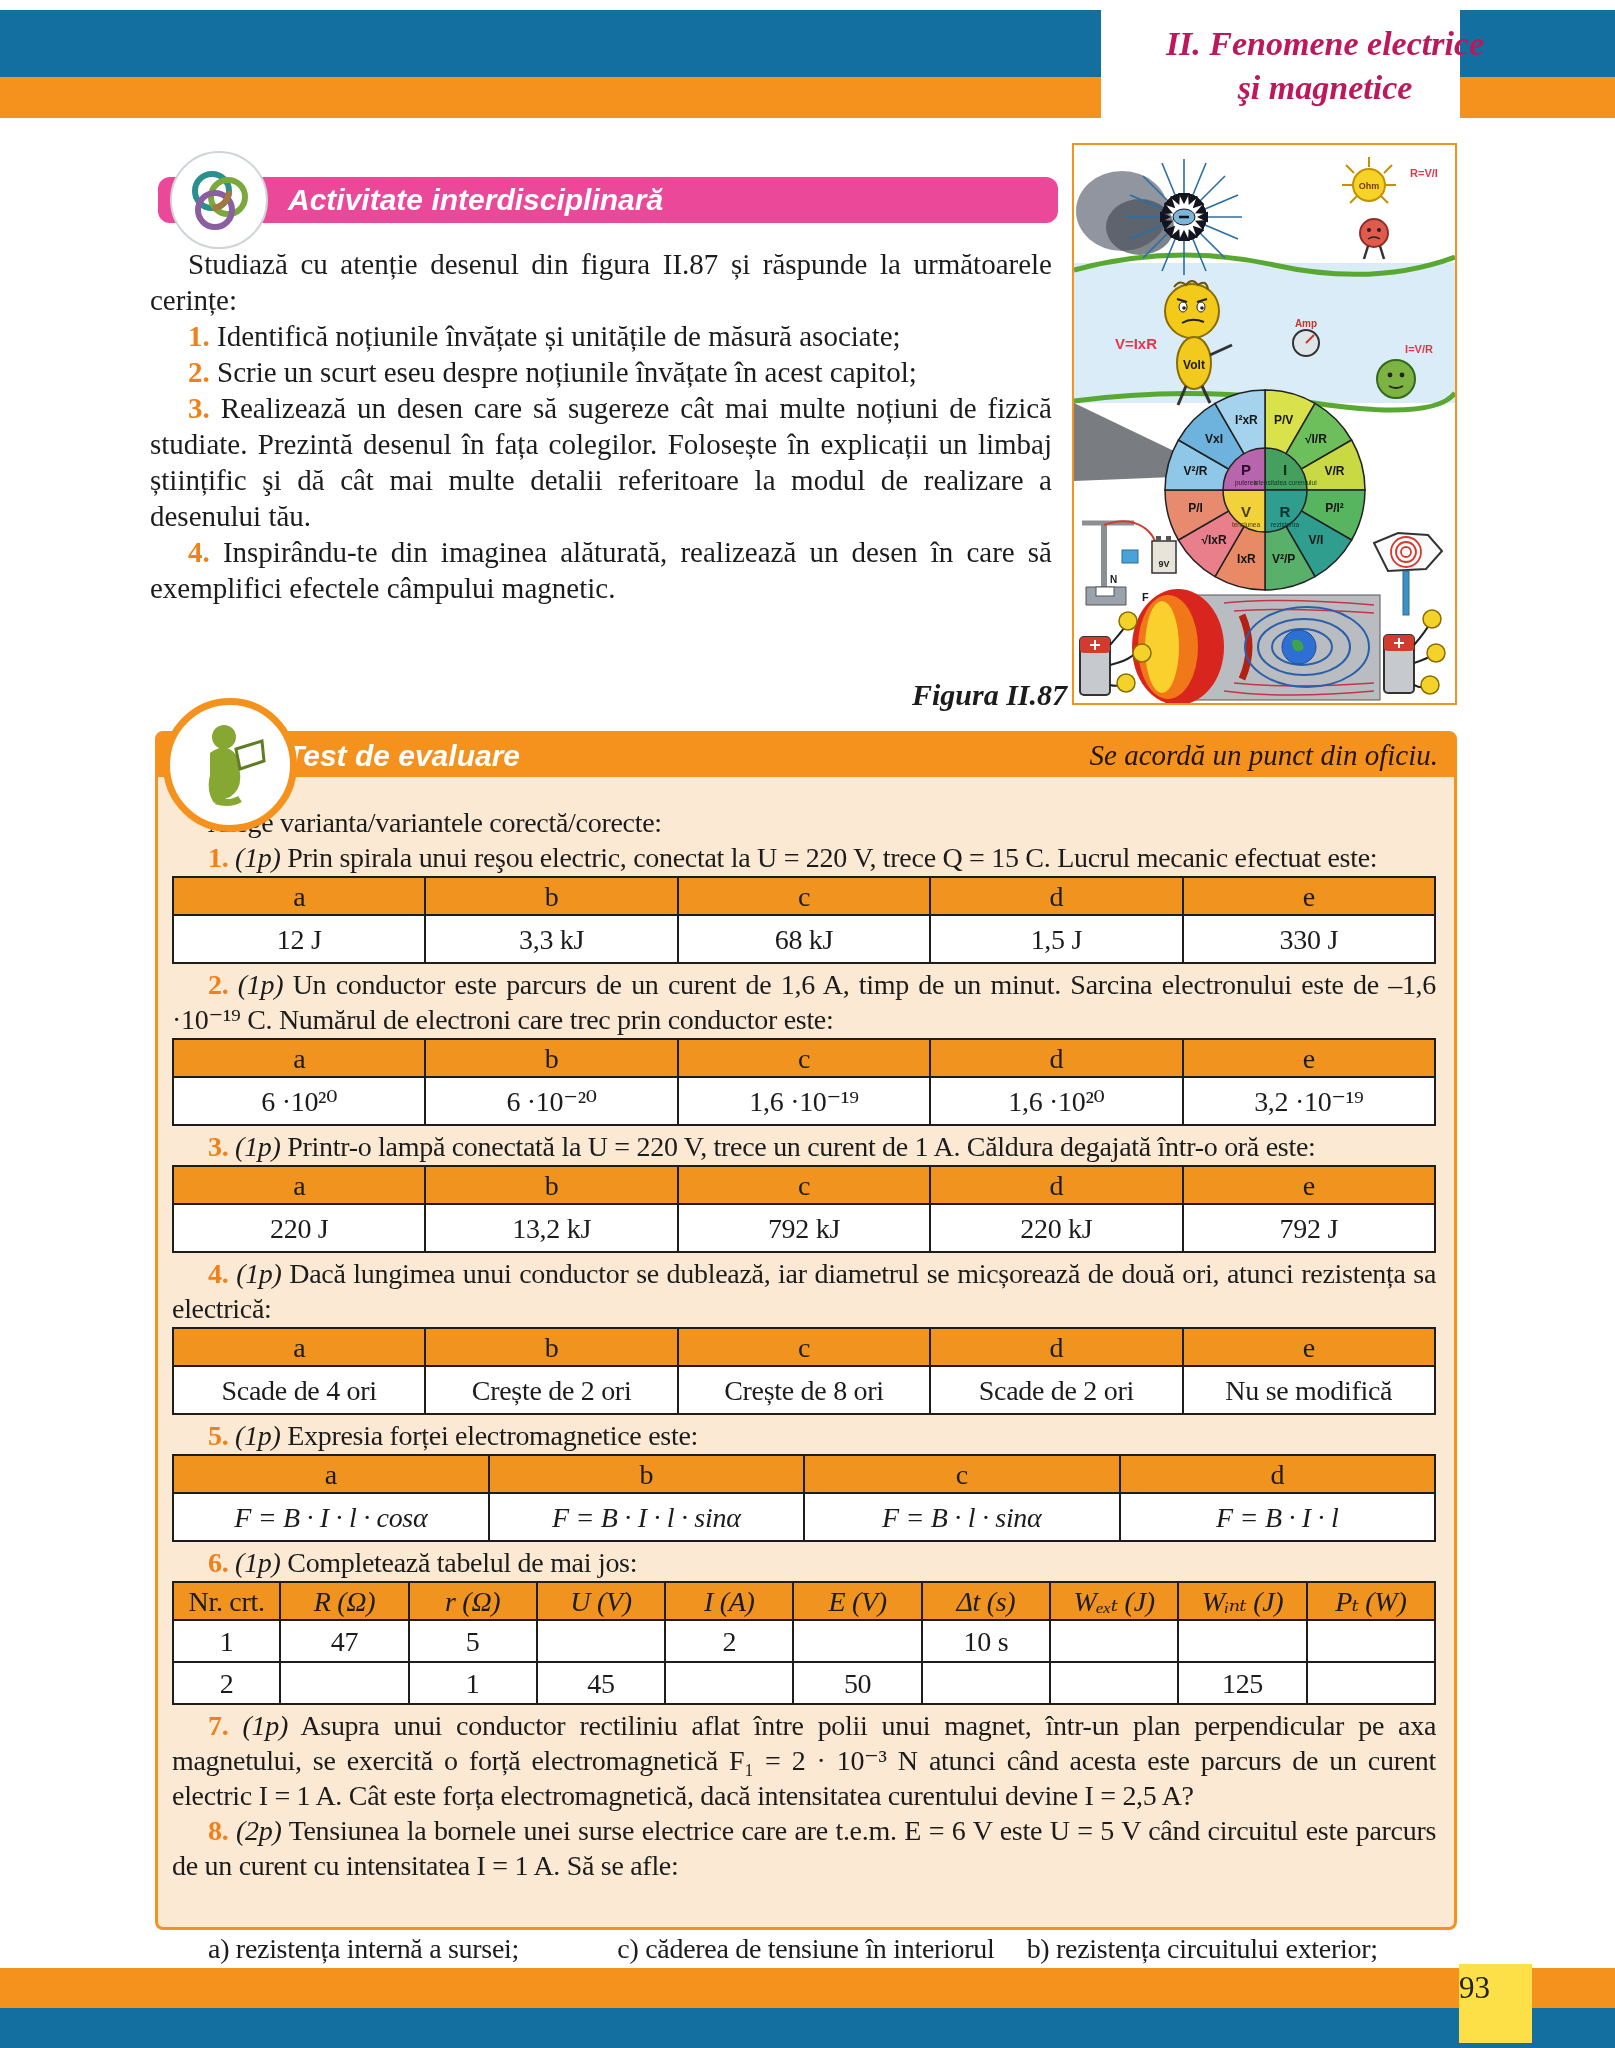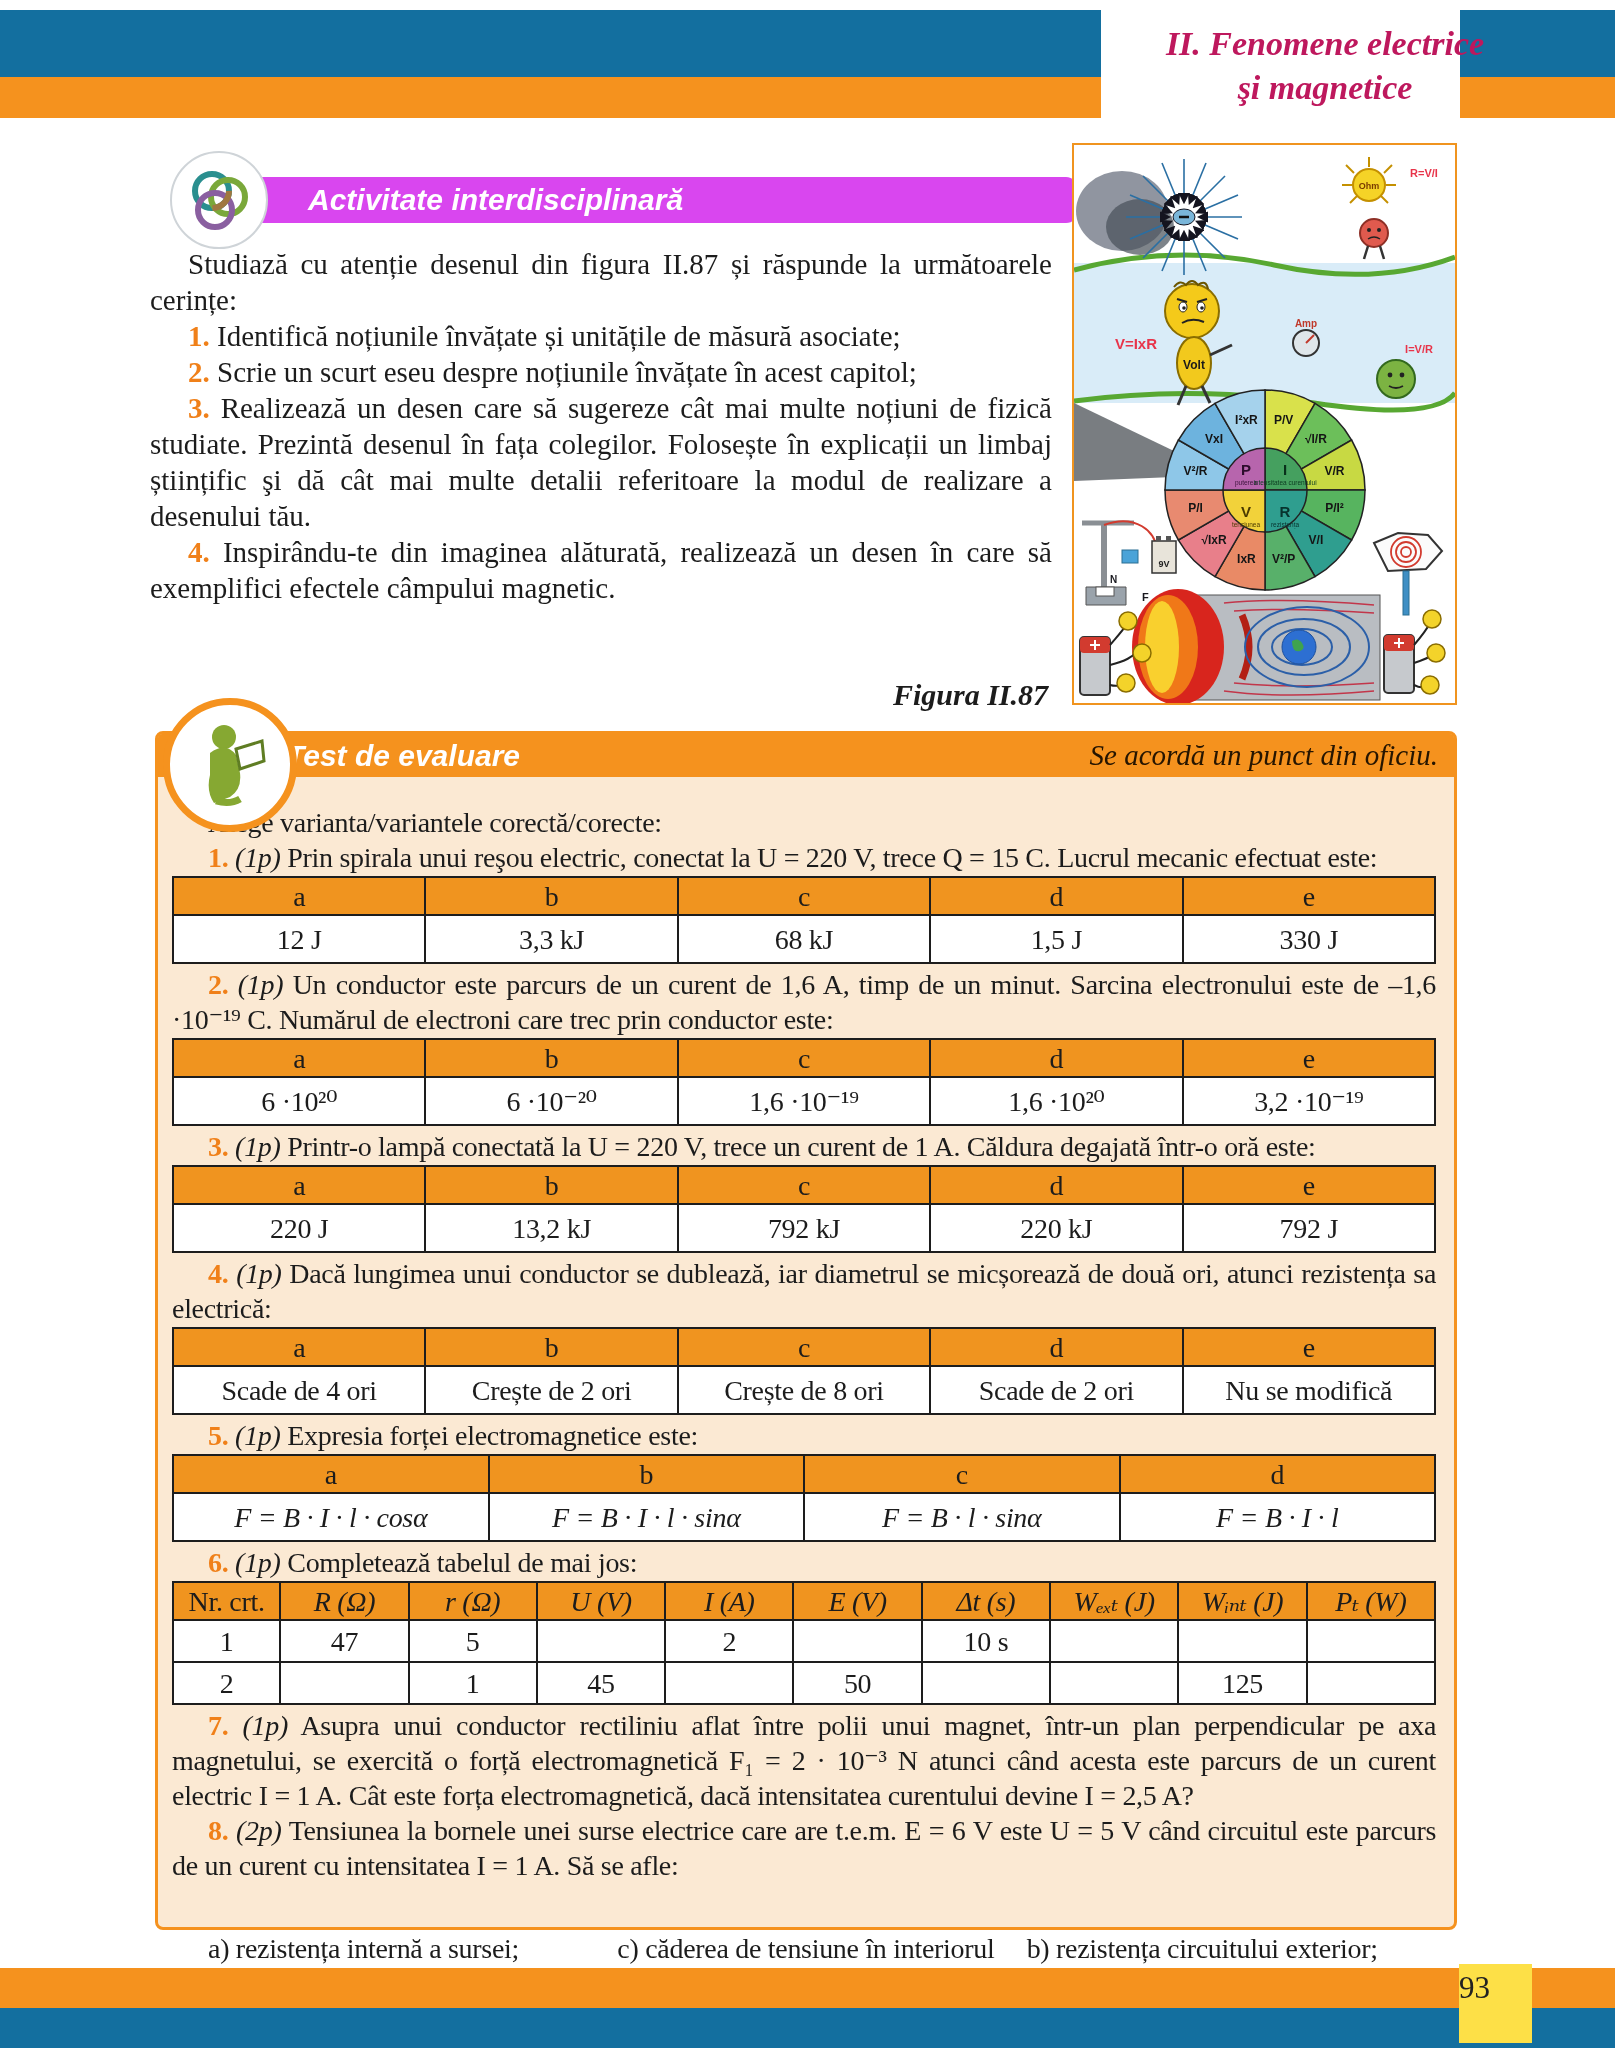--- a/index.html
+++ b/index.html
@@ -5,29 +5,29 @@
   html,body{margin:0;padding:0;background:#e9e9e9;}
   .page{position:relative;width:1615px;height:2048px;background:#fff;overflow:hidden;
         font-family:"Liberation Serif","DejaVu Serif",serif;color:#1c1c1c;}
   .abs{position:absolute;}
   
   .bar-blue{background:#136f9f;}
   .bar-orange{background:#f5921e;}
   .page-title{left:1145px;top:22px;width:360px;text-align:center;
     font-size:34px;font-weight:bold;font-style:italic;color:#be185d;line-height:44px;}
   
-  .banner{background:#d946ef;border-radius:12px;display:flex;align-items:center;margin-left:20px;}
+  .banner{background:#ec4899;border-radius:12px;display:flex;align-items:center;}
   .banner-label{font-family:"Liberation Sans","DejaVu Sans",sans-serif;
     font-weight:bold;font-style:italic;color:#fff;font-size:30px;}
   .icon-circle{border-radius:50%;background:#fff;display:flex;align-items:center;justify-content:center;}
   
   .activity-text{left:150px;top:246px;width:902px;font-size:29px;line-height:36px;text-align:justify;}
   .activity-text p{margin:0;text-indent:38px;}
   .num{color:#f08019;font-weight:bold;}
-  .caption{left:786px;top:678px;width:262px;text-align:right;
+  .caption{left:805px;top:678px;width:262px;text-align:right;
     font-weight:bold;font-style:italic;font-size:30px;}
   
   .figure-box{left:1072px;top:143px;width:385px;height:562px;border:2px solid #f0941f;
     box-sizing:border-box;background:#fff;}
   
   .test-box{left:155px;top:731px;width:1302px;height:1199px;border:3px solid #f5921e;
     border-radius:8px;background:#fbe9d3;box-sizing:border-box;}
   .test-banner{height:43px;background:#f5921e;display:flex;align-items:center;
     justify-content:space-between;border-radius:4px 4px 0 0;}
   .test-banner .banner-label{padding-left:128px;font-size:30px;}

